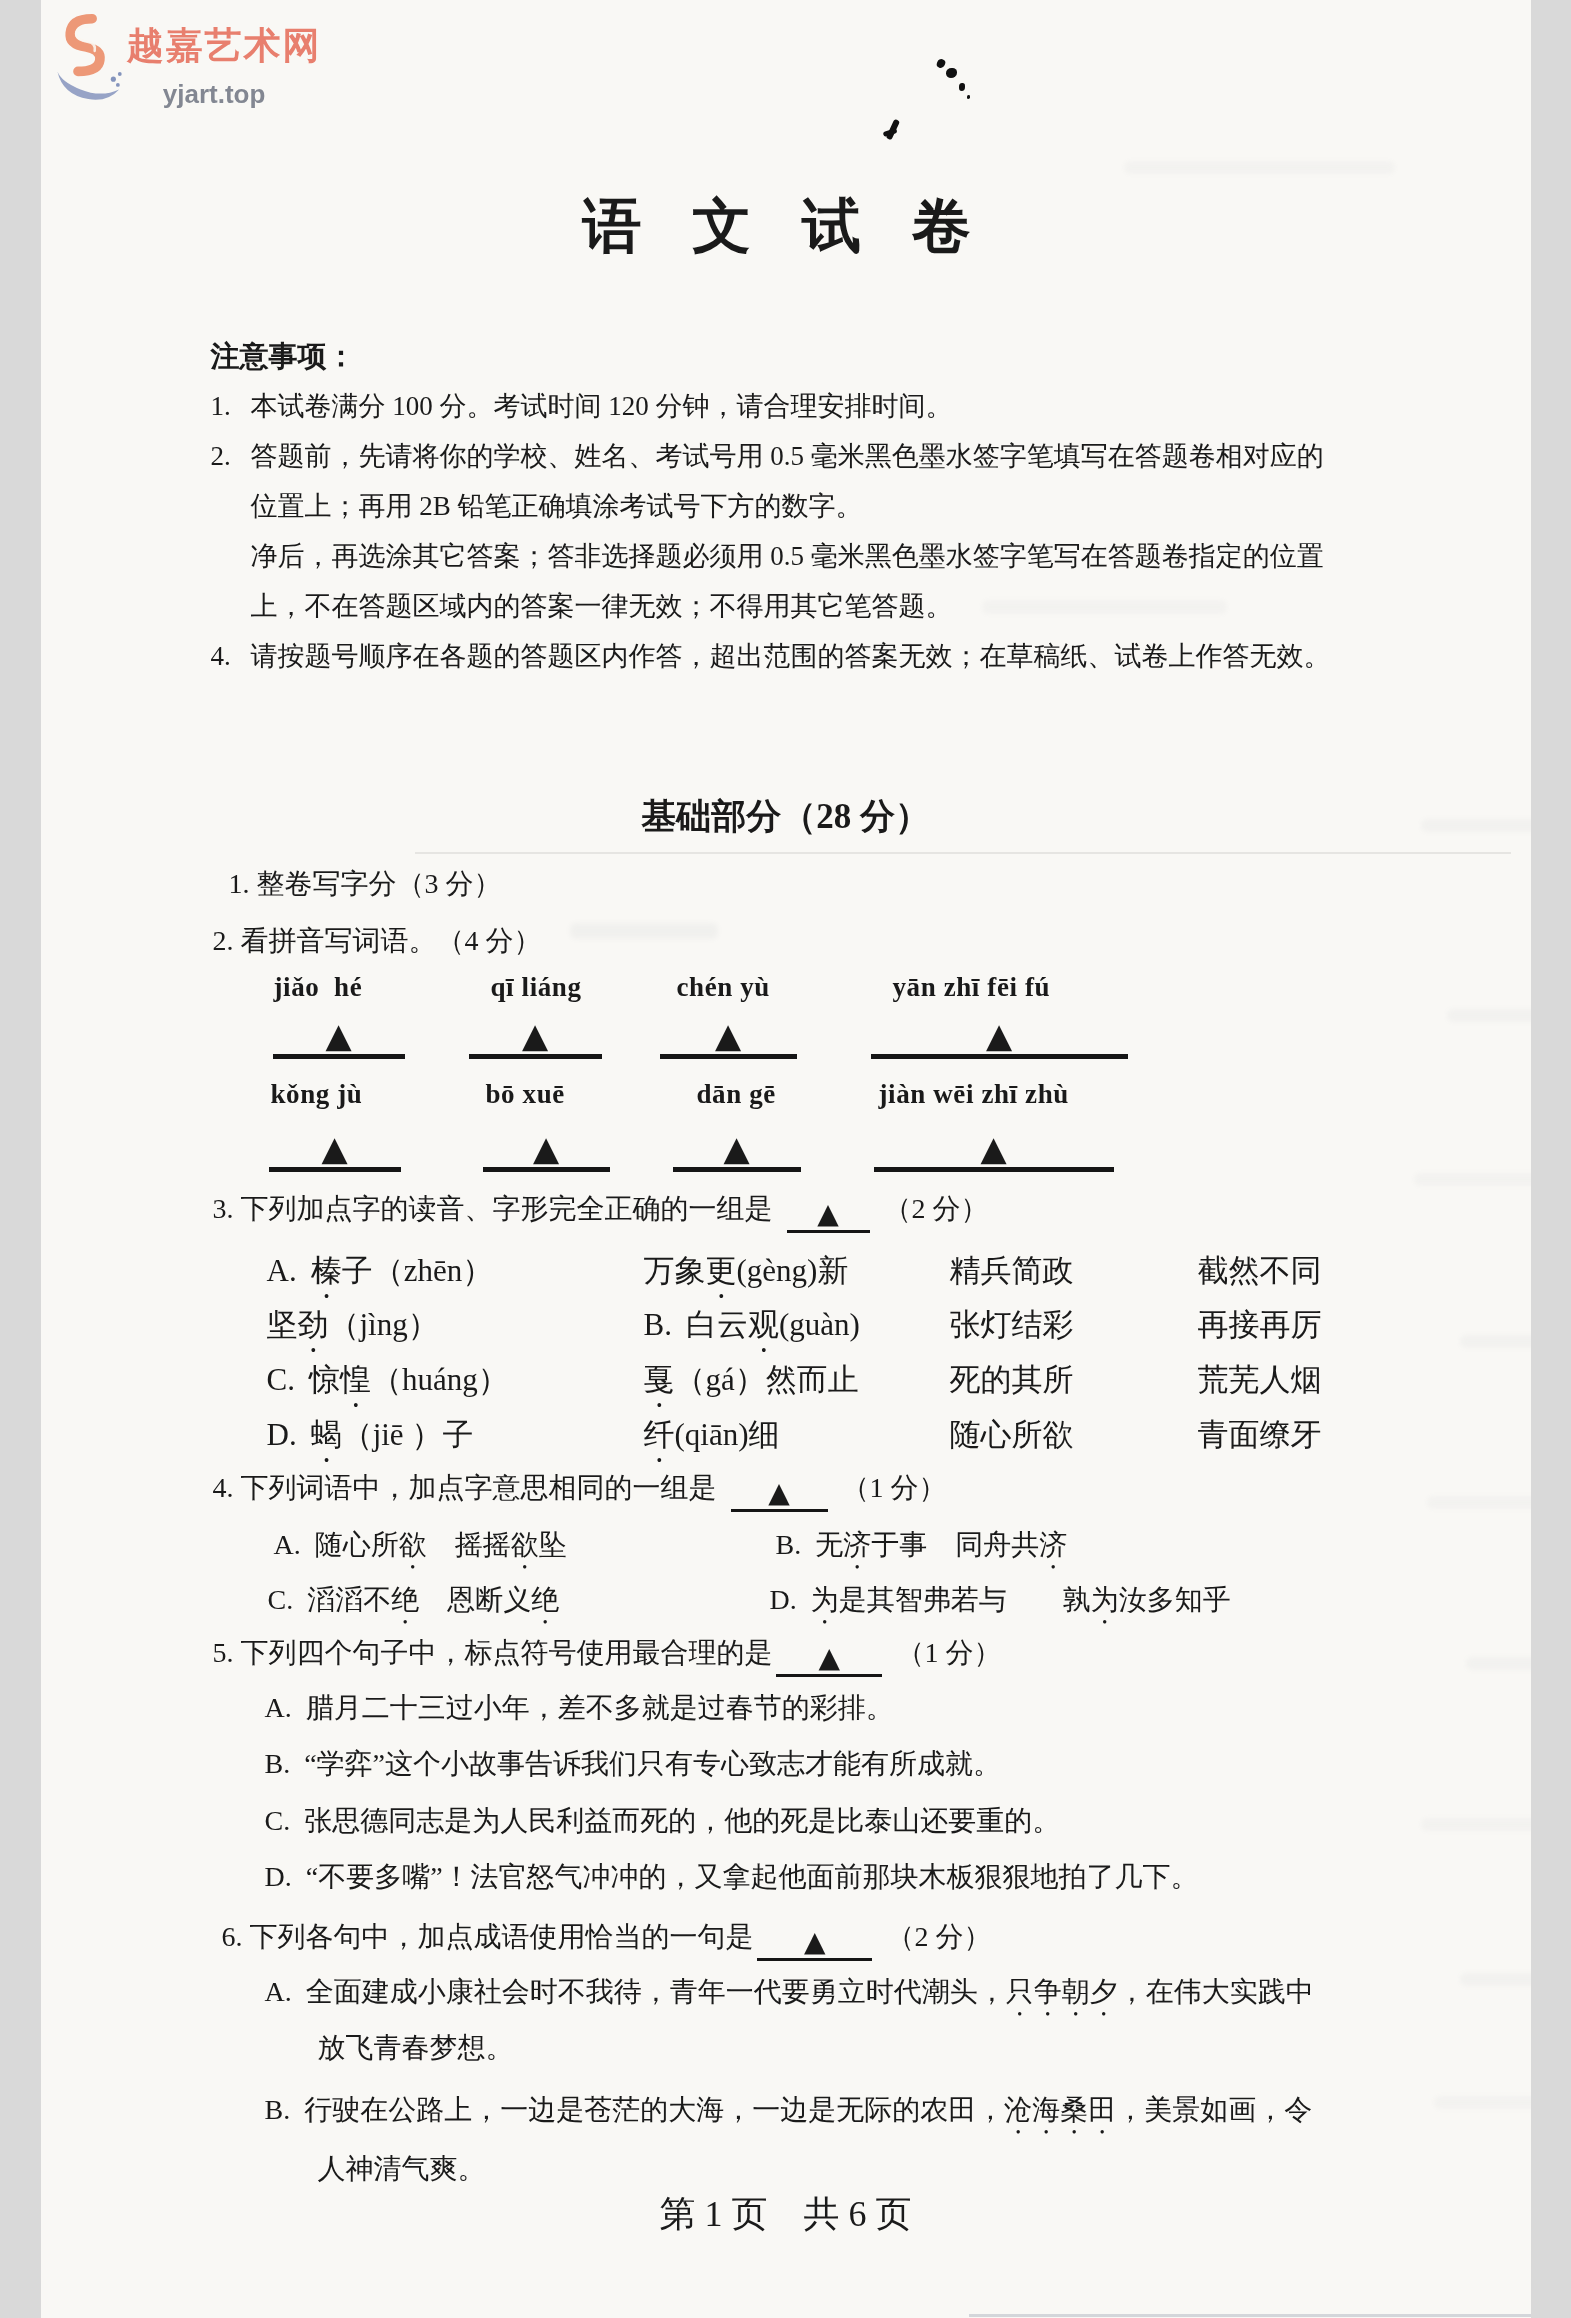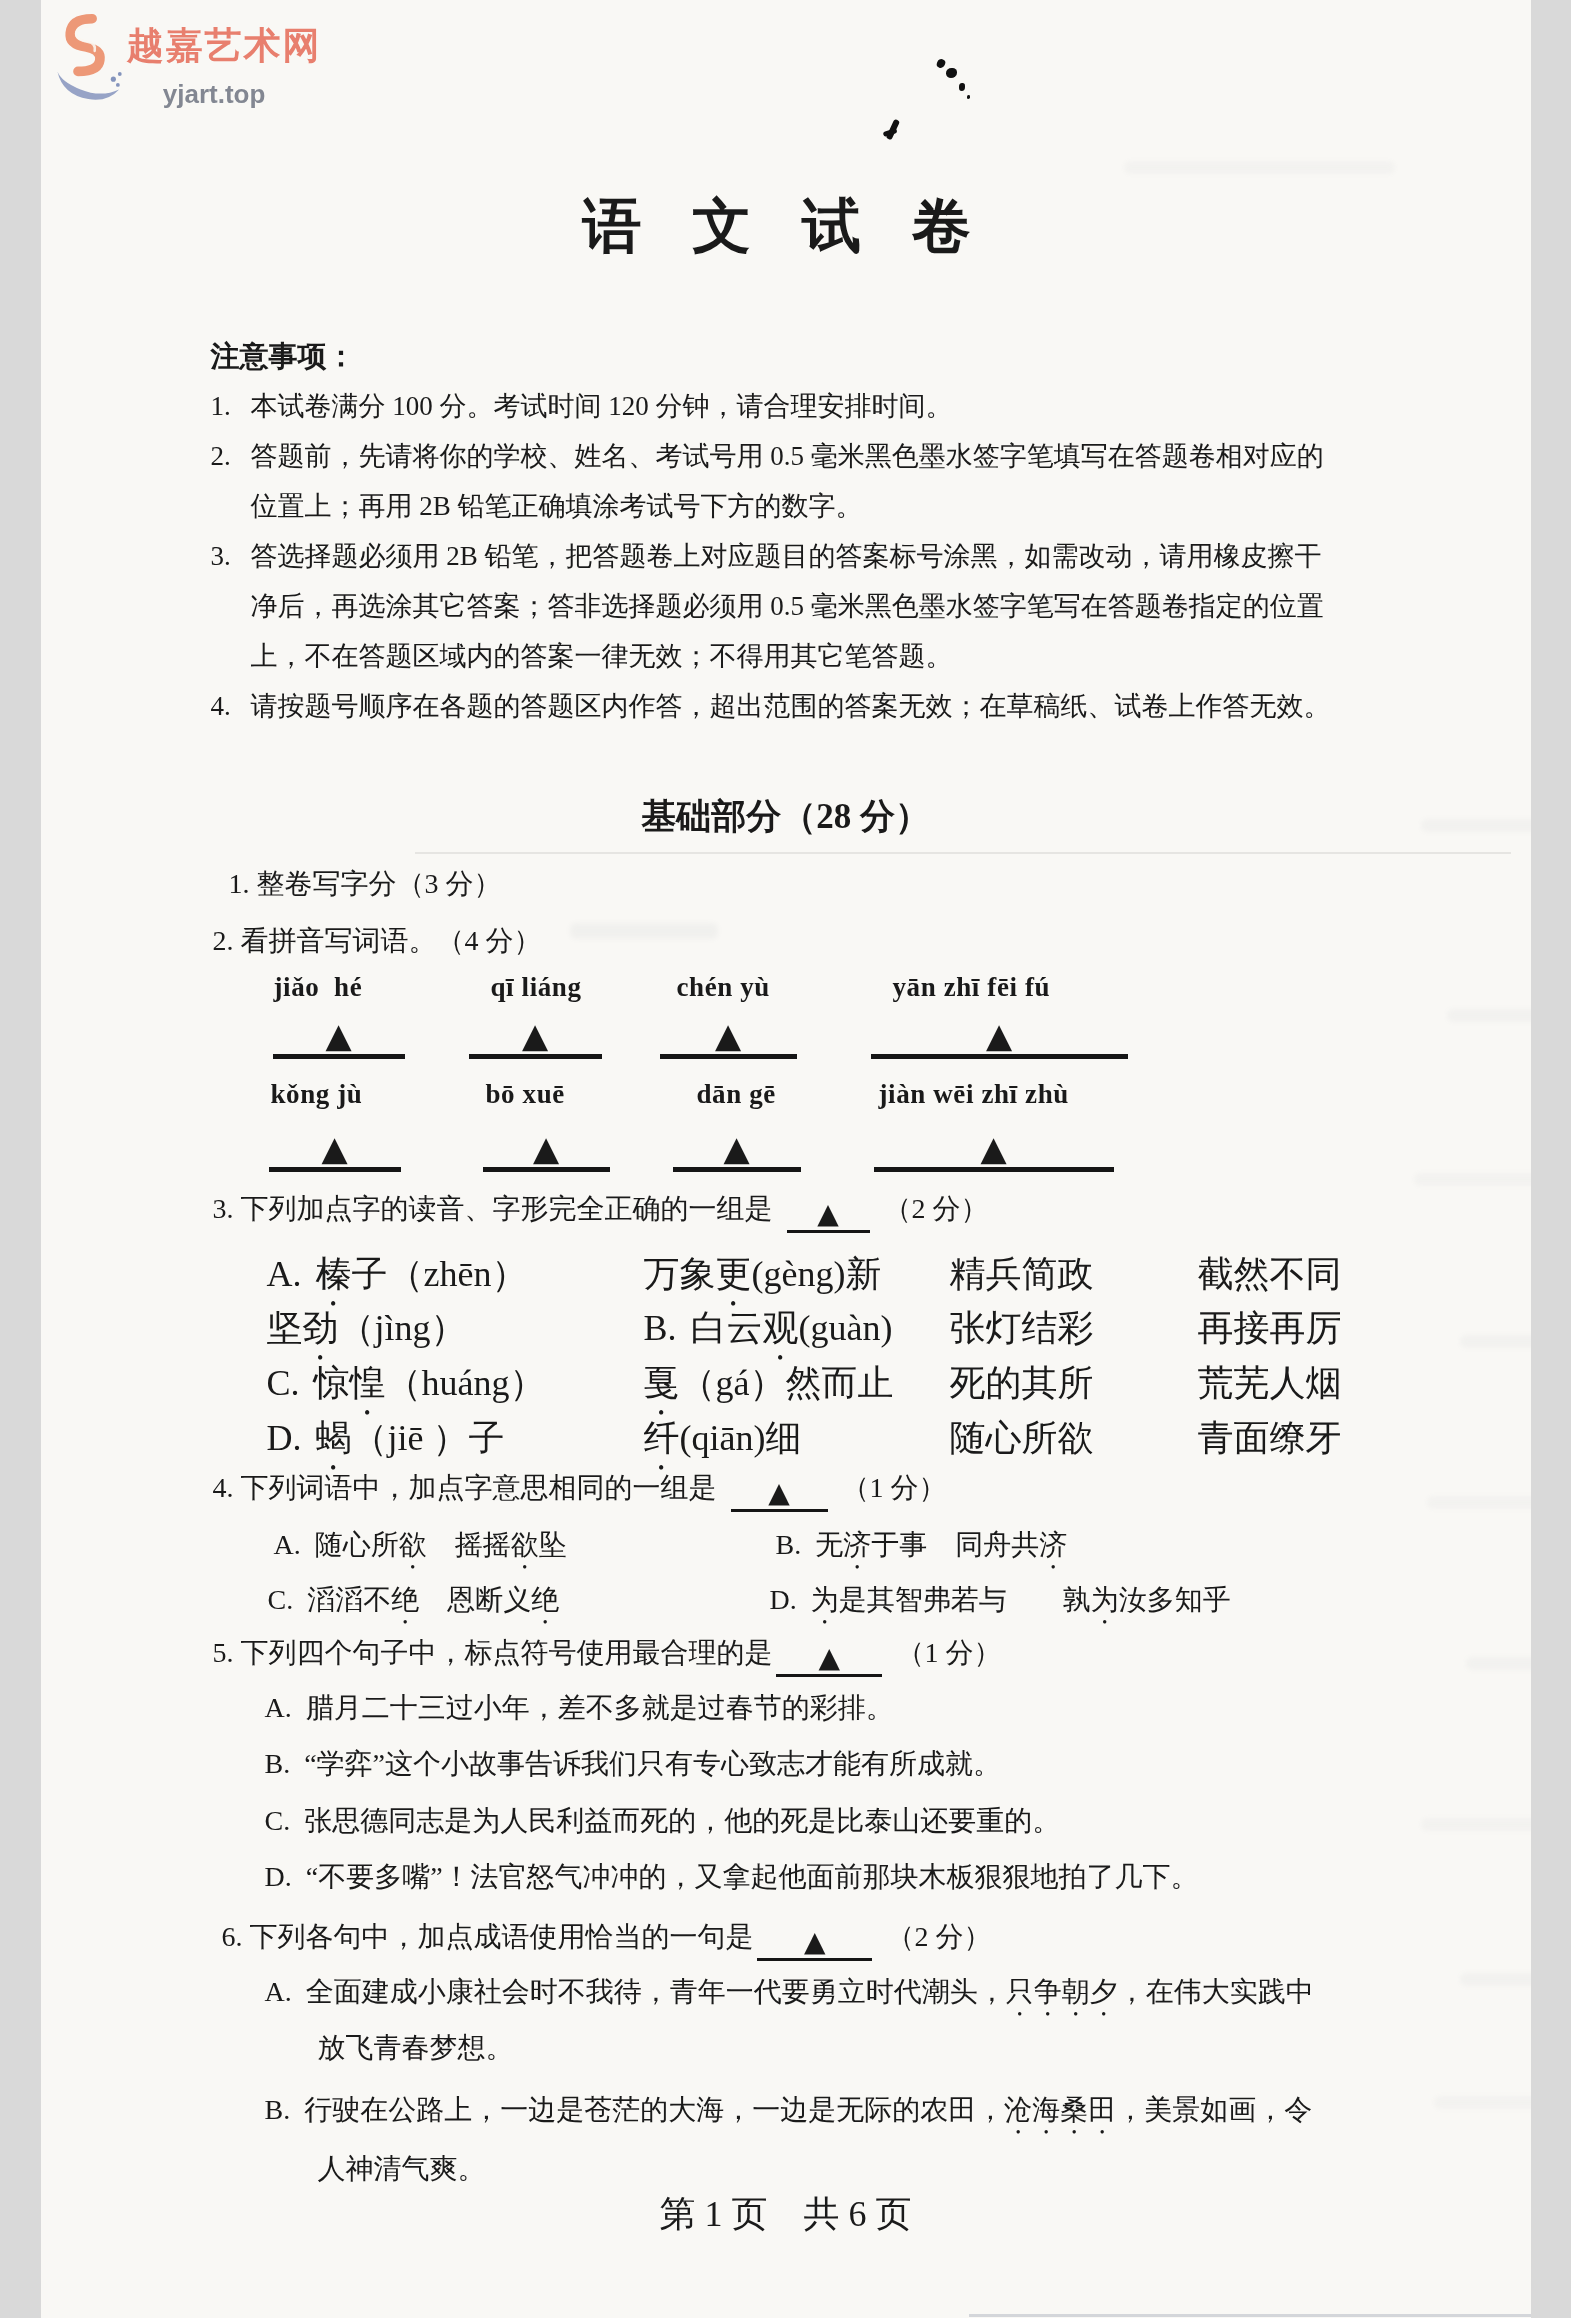--- a/index.html
+++ b/index.html
@@ -30,21 +30,21 @@
   
   .section-heading{top:793px;left:0;width:100%;text-align:center;font-size:35px;font-weight:bold;}
   .qline{font-size:28px;white-space:nowrap;}
   .pinyin{font-size:27px;font-weight:600;white-space:pre;letter-spacing:0.6px;}
   
   .blank{display:inline-block;border-bottom:5.2px solid #161616;text-align:center;}
   .blank .tri{font-size:34px;line-height:37px;display:inline-block;font-family:"DejaVu Sans",sans-serif;}
   .stem-blank{display:inline-block;border-bottom:3.9px solid #161616;text-align:center;vertical-align:-5.2px;margin:0 14px;}
   .stem-blank .tri{font-size:28px;line-height:32px;display:inline-block;font-family:"DejaVu Sans",sans-serif;}
   
-  .q3row{display:grid;grid-template-columns:377px 306px 248px auto;font-size:36px;white-space:nowrap;}
+  .q3row{display:grid;grid-template-columns:377px 306px 248px auto;font-size:31px;white-space:nowrap;}
   .q4row{display:grid;grid-template-columns:502px auto;font-size:28px;white-space:nowrap;}
   .opt-label{display:inline-block;margin-right:14px;}
   
   .speck{position:absolute;background:#111;border-radius:50% 40% 55% 45%;}
   .ghost{position:absolute;background:#8a8f98;border-radius:6.4px;filter:blur(2.6px);}
   .crease{position:absolute;background:#cfcfcc;}
   .edge{position:absolute;background:#c4c8ce;}
 </style>
 </head>
 <body>
@@ -91,23 +91,20 @@
     <div class="n-line">
       <span class="n-marker">1.</span><span>本试卷满分 100 分。考试时间 120 分钟，请合理安排时间。</span>
     </div>
     <div class="n-line">
       <span class="n-marker">2.</span><span>答题前，先请将你的学校、姓名、考试号用 0.5 毫米黑色墨水签字笔填写在答题卷相对应的</span>
     </div>
     <div class="n-line">
       <span class="n-marker"></span><span>位置上；再用 2B 铅笔正确填涂考试号下方的数字。</span>
     </div>
     <div class="n-line">
-      <span class="n-marker">3.</span><span>答选择题必须用 2B 铅笔，把答题卷上对应题目的答案标号涂黑，如需改动，请用橡皮擦干</span>
-    </div>
-    <div class="n-line">
       <span class="n-marker"></span><span>净后，再选涂其它答案；答非选择题必须用 0.5 毫米黑色墨水签字笔写在答题卷指定的位置</span>
     </div>
     <div class="n-line">
       <span class="n-marker"></span><span>上，不在答题区域内的答案一律无效；不得用其它笔答题。</span>
     </div>
     <div class="n-line">
       <span class="n-marker">4.</span><span>请按题号顺序在各题的答题区内作答，超出范围的答案无效；在草稿纸、试卷上作答无效。</span>
     </div>
   </div>
 

